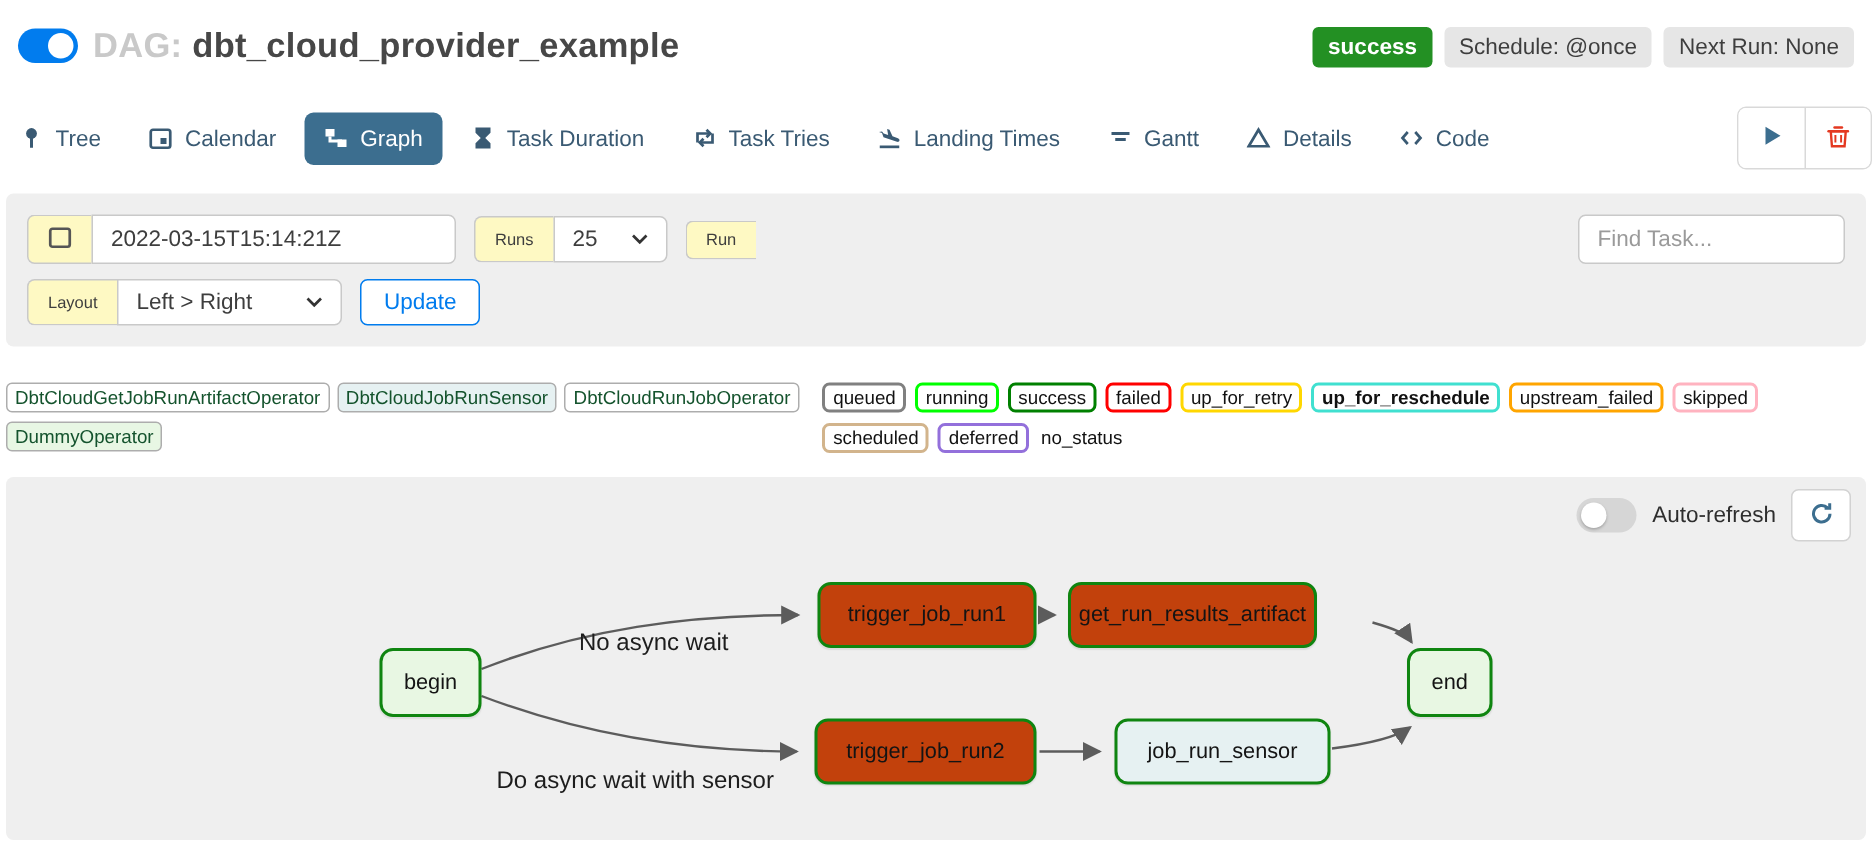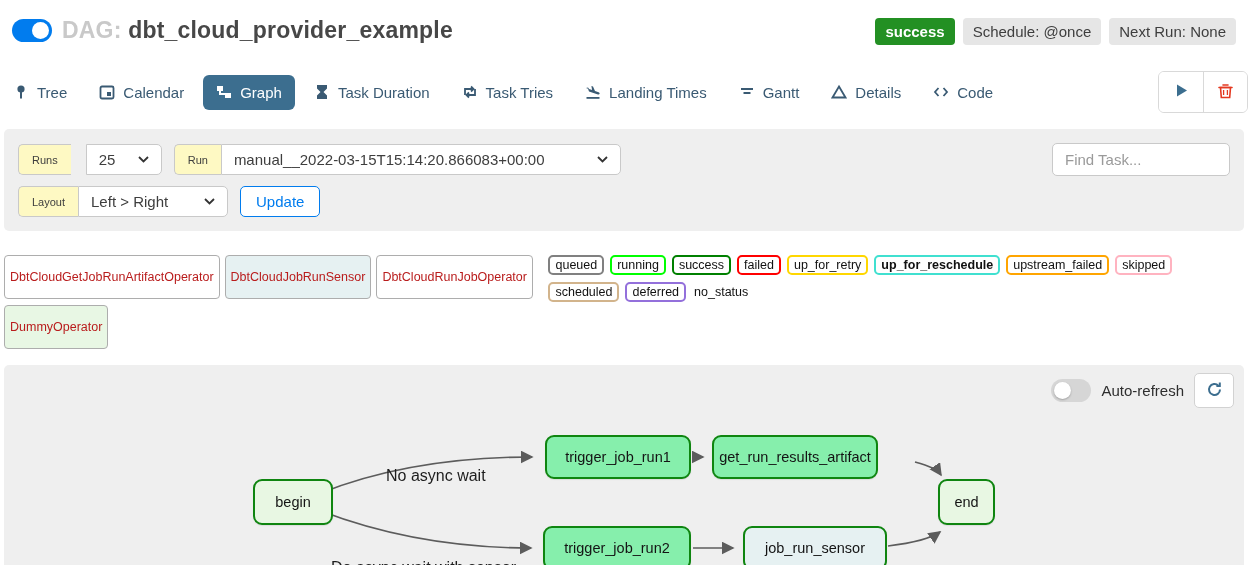--- a/index.html
+++ b/index.html
@@ -38,41 +38,41 @@
   .select { display:flex; align-items:center; gap:10px; cursor:pointer; }
   .chev svg { display:block; }
   .find-task { margin-left:auto; }
   .find-task input { width:178px; background:#fff; border:1px solid #c9c9c9; border-radius:5px; padding:7px 12px; font-size:15px; color:#3e3e3e; outline:none; font-family:inherit; }
   .find-task input::placeholder { color:#9a9a9a; }
   .update-btn { background:#fff; border:1px solid #017cee; color:#017cee; font-size:15px; padding:6px 15px; border-radius:5px; cursor:pointer; font-family:inherit; }
 
   
   .legend { display:flex; align-items:flex-start; padding:0 4px; margin-top:24px; }
   .legend-operators { width:548px; display:flex; flex-wrap:wrap; gap:6px 5px; }
-  .op-badge { font-size:12.5px; color:#b91c1c; border:1px solid #adadad; border-radius:4px; padding:14px 5px; background:#fff; white-space:nowrap; }
+  .op-badge { font-size:12.5px; color:#14532d; border:1px solid #adadad; border-radius:4px; padding:2px 5px; background:#fff; white-space:nowrap; }
   .op-badge.sensor { background:#e6f1f2; }
   .op-badge.dummy { background:#e8f7e4; }
   .legend-statuses { width:700px; display:flex; flex-wrap:wrap; gap:7px 6px; align-items:center; }
   .st-badge { font-size:12.5px; color:#111; border:2px solid #888; border-radius:5px; padding:1px 5px; background:#fff; white-space:nowrap; }
   .st-queued { border-color:#808080; } .st-running { border-color:#00ff00; }
   .st-success { border-color:#008000; } .st-failed { border-color:#ff0000; }
   .st-up_for_retry { border-color:#ffd700; } .st-up_for_reschedule { border-color:#40e0d0;font-weight:bold; }
   .st-upstream_failed { border-color:#ffa500; } .st-skipped { border-color:#ffb3c0; }
   .st-scheduled { border-color:#d2b48c; } .st-deferred { border-color:#9370db; }
   .st-none { border:none; padding:1px 2px; background:transparent; }
 
   
   .graph-panel { position:relative; margin:16px 4px 0 4px; height:242px; background:#efefef; border-radius:5px; }
   .graph-controls { position:absolute; top:8px; right:10px; display:flex; align-items:center; gap:10px; }
   .toggle.off { background:#d6d6d6; width:40px; height:23px; }
   .toggle.off .knob { left:3px; right:auto; box-shadow:0 1px 2px rgba(0,0,0,.25); }
   .ar-label { font-size:15px; color:#2e2e2e; }
   .refresh-btn { width:40px; height:35px; background:#fff; border:1px solid #d2d2d2; border-radius:5px; cursor:pointer; display:flex; align-items:center; justify-content:center; }
   .edges { position:absolute; left:0; top:0; }
-  .node { position:absolute; display:flex; align-items:center; justify-content:center; border:2.5px solid #0f8510; border-radius:9px; font-size:14.5px; color:#141414; background:#86efac; cursor:pointer; box-shadow:0 1px 1px rgba(0,0,0,.08); }
+  .node { position:absolute; display:flex; align-items:center; justify-content:center; border:2.5px solid #0f8510; border-radius:9px; font-size:14.5px; color:#141414; background:#c2410c; cursor:pointer; box-shadow:0 1px 1px rgba(0,0,0,.08); }
   .node.fill-green { background:#e8f7e3; }
   .node.fill-sensor { background:#e6f1f2; }
   .edge-label { position:absolute; font-size:16px; color:#1d1d1d; white-space:nowrap; }
 </style>
 </head>
 <body>
 
 <div class="page">
 
   <header class="dag-header">
@@ -184,40 +184,42 @@
               <path d="M5 2h5" stroke-linecap="round"></path>
               <path d="M5.6 7v5M9.4 7v5" stroke-width="1.3"></path>
             </svg></span>
         </button>
     </div>
   </nav>
 
   <section class="filter-panel">
     <div class="filter-row">
       <div class="igroup">
+        <span class="iaddon">
+            <span><svg width="16" height="16" viewBox="0 0 16 16">
+                <rect x="1.5" y="2.5" width="13" height="12" rx="1.5" fill="none" stroke="#555" stroke-width="1.8"></rect>
+              </svg></span>
+          </span>
+        <span class="ifield">
+            <input size="22" value="2022-03-15T15:14:21Z" style="">
+          </span>
+      </div>
+      <div class="igroup">
         <span class="iaddon">Runs</span>
-        <span class="ifield select" style="min-width:76px; justify-content:space-between;margin-left:15px;">
+        <span class="ifield select" style="min-width:76px; justify-content:space-between;">
           <span>25</span>
           <span class="chev">
               <svg width="11" height="7" viewBox="0 0 11 7" fill="none" stroke="#333" stroke-width="1.8">
                 <path d="M1 1l4.5 4.5L10 1"></path>
               </svg>
             </span>
         </span>
       </div>
       <div class="igroup">
         <span class="iaddon">Run</span>
-        <span class="ifield select" style="min-width:400px; justify-content:space-between;">
-          <span>manual__2022-03-15T15:14:20.866083+00:00</span>
-          <span class="chev">
-              <svg width="11" height="7" viewBox="0 0 11 7" fill="none" stroke="#333" stroke-width="1.8">
-                <path d="M1 1l4.5 4.5L10 1"></path>
-              </svg>
-            </span>
-        </span>
       </div>
       <div class="find-task">
         <input placeholder="Find Task..." style="">
       </div>
     </div>
     <div class="filter-row">
       <div class="igroup">
         <span class="iaddon">Layout</span>
         <span class="ifield select" style="min-width:150px; justify-content:space-between;">
           <span>Left &gt; Right</span>
@@ -277,21 +279,21 @@
       <g fill="none" stroke="#5c5c5c" stroke-width="1.6">
         <path d="M317,128 C385,101 455,92 528,92" marker-end="url(#arrow)"></path>
         <path d="M317,146 C385,172 455,183 527,183" marker-end="url(#arrow)"></path>
         <path d="M689,92 L699,92" marker-end="url(#arrow)"></path>
         <path d="M911,97 C925,101 933,104 937,110" marker-end="url(#arrow)"></path>
         <path d="M689,183 L729,183" marker-end="url(#arrow)"></path>
         <path d="M884,181 C908,178 926,174 936,167" marker-end="url(#arrow)"></path>
       </g>
     </svg>
 
-    <div class="node fill-green" style="left:249px; top:114px; width:80px; height:46px;">begin</div>
+    <div class="node fill-green" style="left:249px; top:114px; width:68px; height:46px;">begin</div>
     <div class="node" style="left:541px; top:70px; width:146px; height:44px;">trigger_job_run1</div>
     <div class="node" style="left:708px; top:70px; width:166px; height:44px;">get_run_results_artifact</div>
     <div class="node" style="left:539px; top:161px; width:148px; height:44px;">trigger_job_run2</div>
     <div class="node fill-sensor" style="left:739px; top:161px; width:144px; height:44px;">job_run_sensor</div>
     <div class="node fill-green" style="left:934px; top:114px; width:57px; height:46px;">end</div>
 
     <div class="edge-label" style="left:382px; top:102px;">No async wait</div>
     <div class="edge-label" style="left:327px; top:194px;">Do async wait with sensor</div>
   </section>
 

